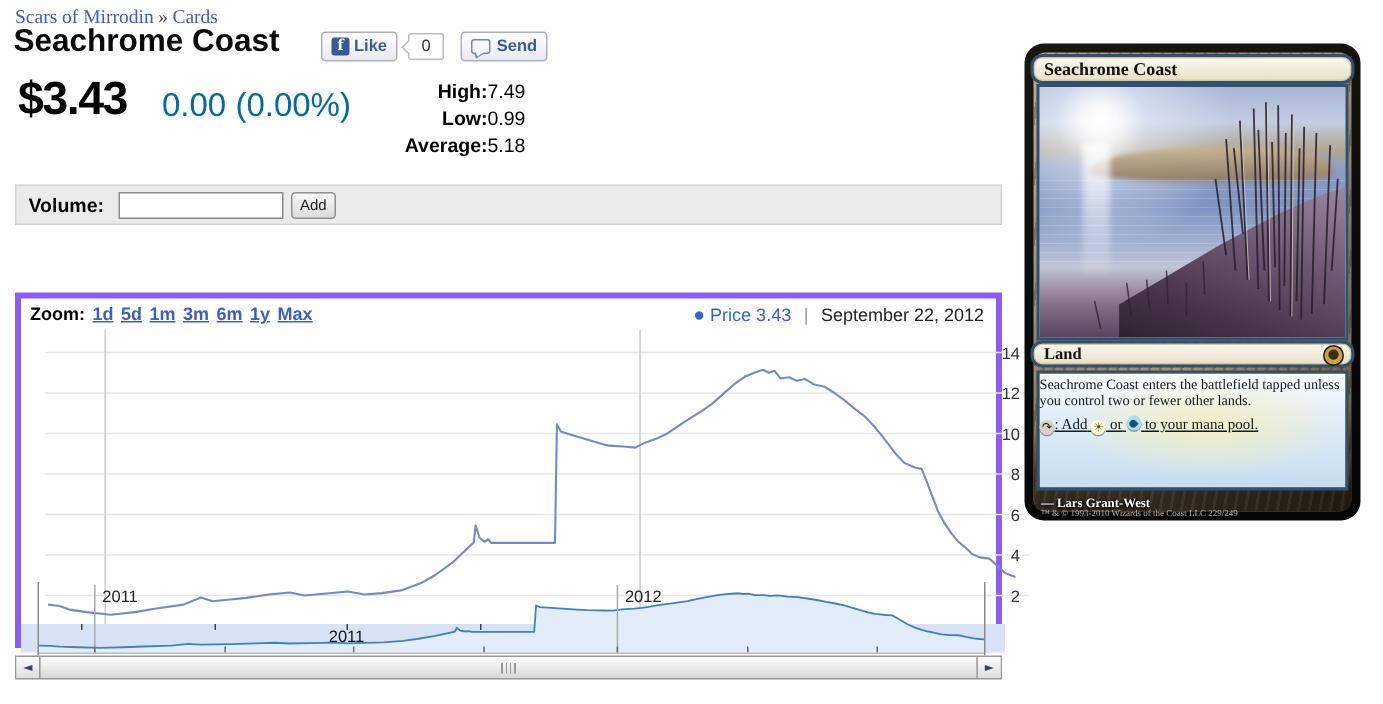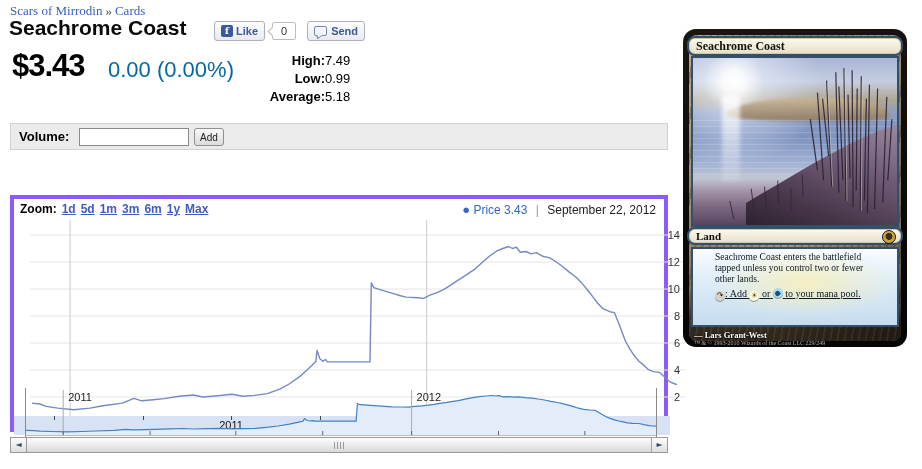--- a/index.html
+++ b/index.html
@@ -100,21 +100,21 @@
     background:repeating-linear-gradient(180deg,rgba(255,255,255,.25) 0 1px,rgba(120,140,190,0) 1px 6px);}
   .art-glow{position:absolute;left:14%;top:22%;width:9%;height:52%;filter:blur(2px);
     background:linear-gradient(180deg,rgba(255,255,255,.85),rgba(255,255,255,.12));}
   .art-dune{position:absolute;right:0;bottom:0;width:74%;height:60%;
     background:linear-gradient(200deg,#9a87a0 0%,#6d5873 40%,#463549 75%,#2d222f 100%);
     clip-path:polygon(100% 0,100% 100%,0 100%,0 78%,18% 62%,45% 38%,70% 18%,88% 6%);}
   .art svg{position:absolute;inset:0;}
   .textbox{position:absolute;left:8px;right:8px;top:218px;height:80px;z-index:2;border:2px solid #33506b;
     background:radial-gradient(ellipse at 55% 45%,rgba(250,240,180,.8),rgba(250,240,180,0) 58%),
                linear-gradient(180deg,#f8fcff,#ddecf8 45%,#c6ddef);
-    padding:3px 22px;box-sizing:border-box;font-size:9.5px;line-height:11px;color:#101820;}
+    padding:3px 0;box-sizing:border-box;font-size:9.5px;line-height:11px;color:#101820;}
   .textbox .mana{font-size:10px;margin-top:3px;text-decoration:underline;}
   .textbox .flavor{font-style:italic;margin-top:3px;}
   .sym{display:inline-block;width:10px;height:10px;border-radius:50%;text-align:center;line-height:10px;
     font-size:8px;vertical-align:-1px;box-shadow:0 1px 0 rgba(0,0,0,.35);font-family:"DejaVu Sans",sans-serif;}
   .sym-t{background:#d8d2c6;color:#141414;}
   .sym-w{background:#fff9dc;color:#6a5718;}
   .sym-u{background:#a8dcf8;position:relative;}
   .sym-u i{position:absolute;left:2.5px;top:2.5px;width:5px;height:5px;background:#1c5170;
     border-radius:50% 0 50% 50%;transform:rotate(45deg);}
   .artistline{position:absolute;left:11px;top:301px;z-index:2;color:#fff;font-size:8.5px;font-weight:bold;

